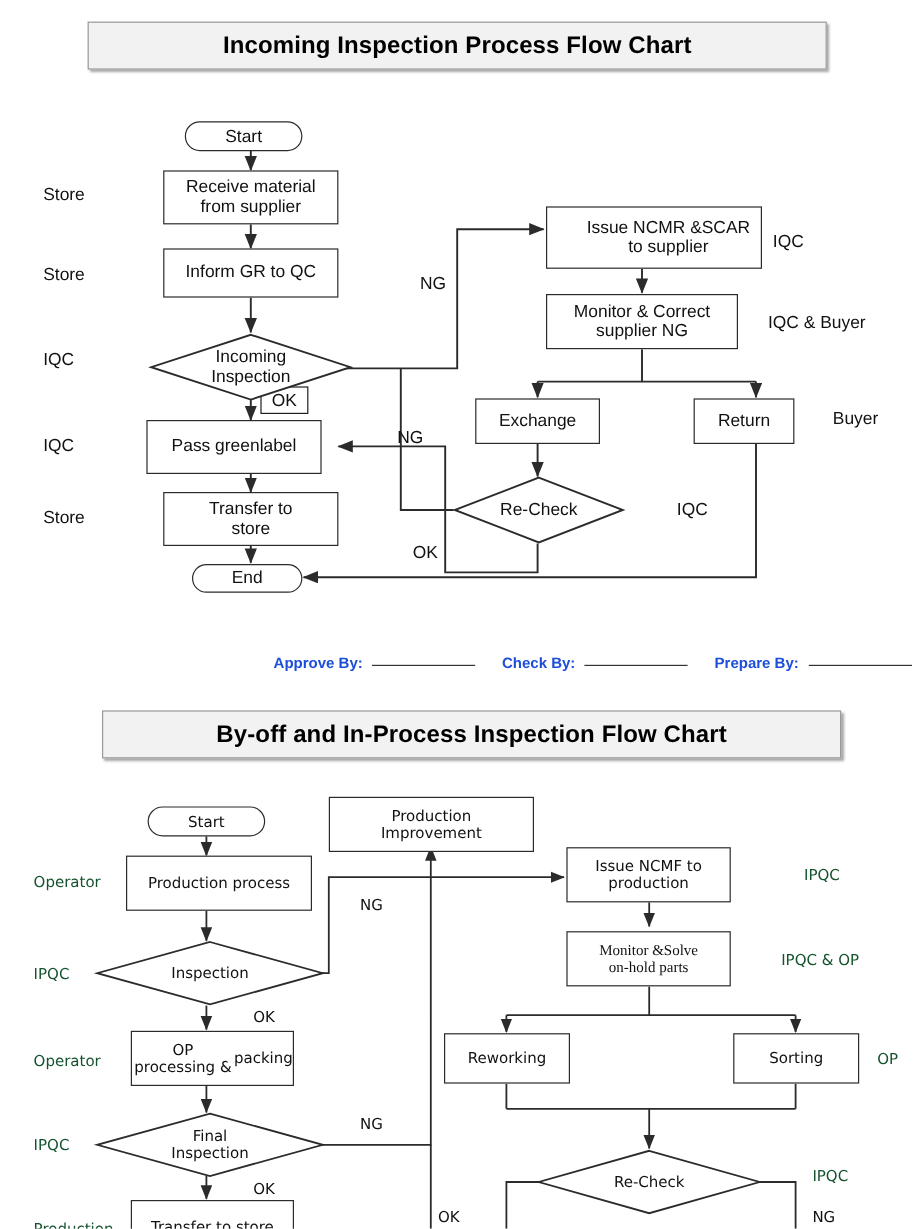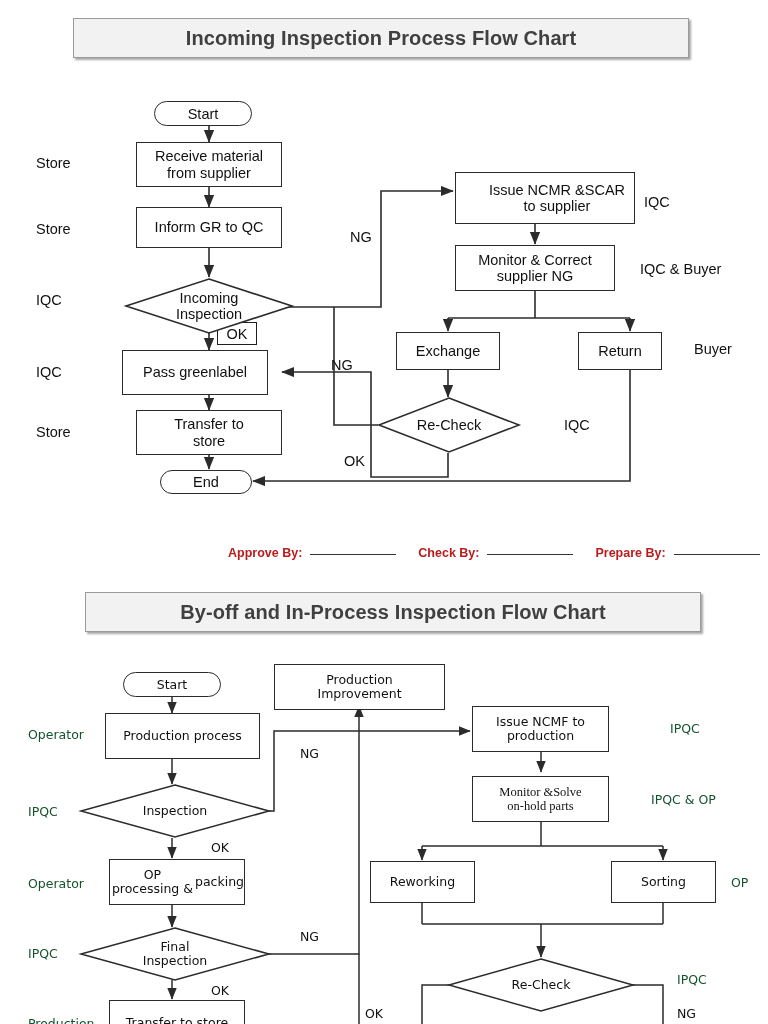--- a/index.html
+++ b/index.html
@@ -12,30 +12,30 @@
   .page{position:absolute;left:0;top:0;width:768px;height:1024px;}
 
   
   .title-box{
     position:absolute;
     background:#f2f2f2;
     border:1px solid #9a9a9a;
     box-shadow:2px 2px 2px rgba(0,0,0,0.35);
     display:flex;align-items:center;justify-content:center;
     font-weight:bold;
-    color:#404040;
+    color:#000000;
     letter-spacing:.1px;
   }
   #title1{left:73px;top:18px;width:614px;height:38px;font-size:20px;}
   #title2{left:85px;top:592px;width:614px;height:38px;font-size:20px;}
 
   
   .sig-row{
     position:absolute;left:228px;top:542px;width:540px;height:22px;
-    font-size:12.5px;font-weight:bold;color:#b91c1c;
+    font-size:12.5px;font-weight:bold;color:#1d4ed8;
     display:flex;align-items:center;gap:0px;
   }
   .sig-item{display:inline-flex;align-items:baseline;margin-right:22px;white-space:nowrap;}
   .sig-label{margin-right:8px;}
   .sig-line{display:inline-block;width:86px;border-bottom:1.5px solid #333;height:1px;position:relative;top:-2px;}
 
   
   .chart{position:absolute;left:0;top:0;width:768px;height:1024px;pointer-events:none;}
   .chart svg{position:absolute;left:0;top:0;overflow:visible;}
 

